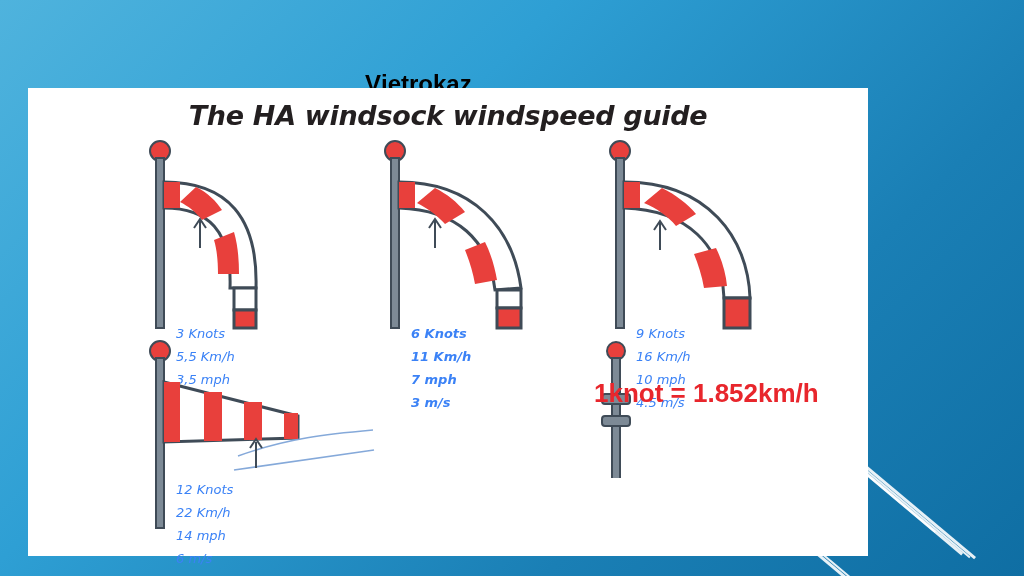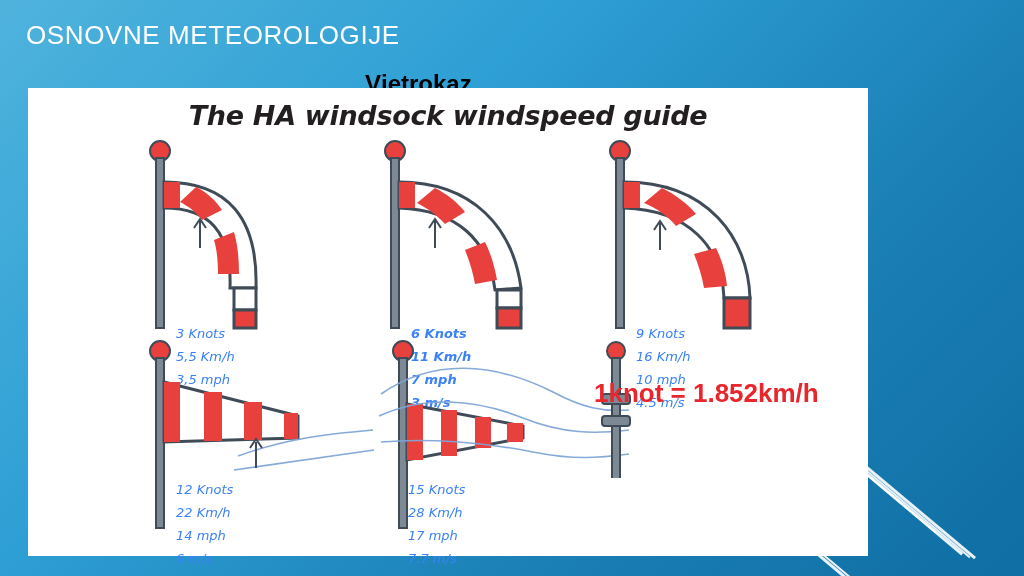--- a/index.html
+++ b/index.html
@@ -59,21 +59,20 @@
 
   <div class="streaks">
     <div class="streak" style="left:40px;top:140px;width:260px;height:3px;transform:rotate(40deg);"></div>
     <div class="streak" style="left:55px;top:150px;width:250px;height:2px;transform:rotate(40deg);"></div>
     <div class="streak" style="left:72px;top:160px;width:235px;height:3px;transform:rotate(40deg);"></div>
     <div class="streak" style="left:10px;top:236px;width:150px;height:3px;transform:rotate(40deg);"></div>
     <div class="streak" style="left:26px;top:246px;width:140px;height:2px;transform:rotate(40deg);"></div>
     <div class="streak" style="left:120px;top:208px;width:120px;height:2px;transform:rotate(40deg);"></div>
   </div>
 
-  <div class="slide-title">OSNOVNE METEOROLOGIJE</div>
   <div class="subtitle">Vjetrokaz</div>
 
   <div class="picture">
 
     <div class="pic-title">The HA windsock windspeed guide</div>
 
     <div class="cell" style="left:110px;top:50px;width:200px;height:250px;">
       <svg width="200" height="200" viewBox="0 0 200 200">
         <circle cx="22" cy="13" r="10" fill="#e8403c" stroke="#3f4b57" stroke-width="2"></circle>
         <rect x="18" y="20" width="8" height="170" fill="#7d8a96" stroke="#3f4b57" stroke-width="2"></rect>
@@ -152,40 +151,20 @@
           <path d="M118 130 v-26"></path>
             <path d="M112 110 l6 -9 l6 9"></path>
         </g>
       </svg>
       <div class="labels" style="position:absolute;left:38px;top:140px;">12 Knots
 22 Km/h
 14 mph
 6 m/s</div>
     </div>
 
-    <div class="cell" style="left:345px;top:250px;width:260px;height:220px;">
-      <svg width="260" height="200" viewBox="0 0 260 200">
-        <circle cx="30" cy="13" r="10" fill="#e8403c" stroke="#3f4b57" stroke-width="2"></circle>
-        <rect x="26" y="20" width="8" height="170" fill="#7d8a96" stroke="#3f4b57" stroke-width="2"></rect>
-        <path d="M34 66 L 150 88 L 150 100 L 34 122 Z" fill="#ffffff" stroke="#3f4b57" stroke-width="3"></path>
-        <path d="M34 66 h16 v56 H34 Z" fill="#e8403c"></path>
-        <path d="M68 72 h16 v46 h-16 Z" fill="#e8403c"></path>
-        <path d="M102 79 h16 v31 h-16 Z" fill="#e8403c"></path>
-        <path d="M134 85 h16 v19 h-16 Z" fill="#e8403c"></path>
-        <g stroke="#7fa5d8" stroke-width="1.6" fill="none" opacity=".95">
-          <path d="M8 56 C 60 20, 120 24, 180 54 C 210 70, 230 74, 256 72"></path>
-          <path d="M6 78 C 50 58, 100 60, 150 80 C 190 96, 222 96, 256 92"></path>
-          <path d="M8 104 C 54 100, 110 104, 160 114 C 200 122, 226 120, 256 116"></path>
-        </g>
-      </svg>
-      <div class="labels" style="position:absolute;left:35px;top:140px;">15 Knots
-28 Km/h
-17 mph
-7.7 m/s</div>
-    </div>
 
     <div class="cell" style="left:570px;top:250px;width:260px;height:220px;">
       <svg width="240" height="140" viewBox="0 0 240 140">
         <circle cx="18" cy="13" r="9" fill="#e8403c" stroke="#3f4b57" stroke-width="2"></circle>
         <rect x="14" y="20" width="8" height="150" fill="#7d8a96" stroke="#3f4b57" stroke-width="2"></rect>
         <rect x="4" y="56" width="28" height="10" rx="3" fill="#7d8a96" stroke="#3f4b57" stroke-width="2"></rect>
         <rect x="4" y="78" width="28" height="10" rx="3" fill="#7d8a96" stroke="#3f4b57" stroke-width="2"></rect>
       </svg>
 
     </div>

